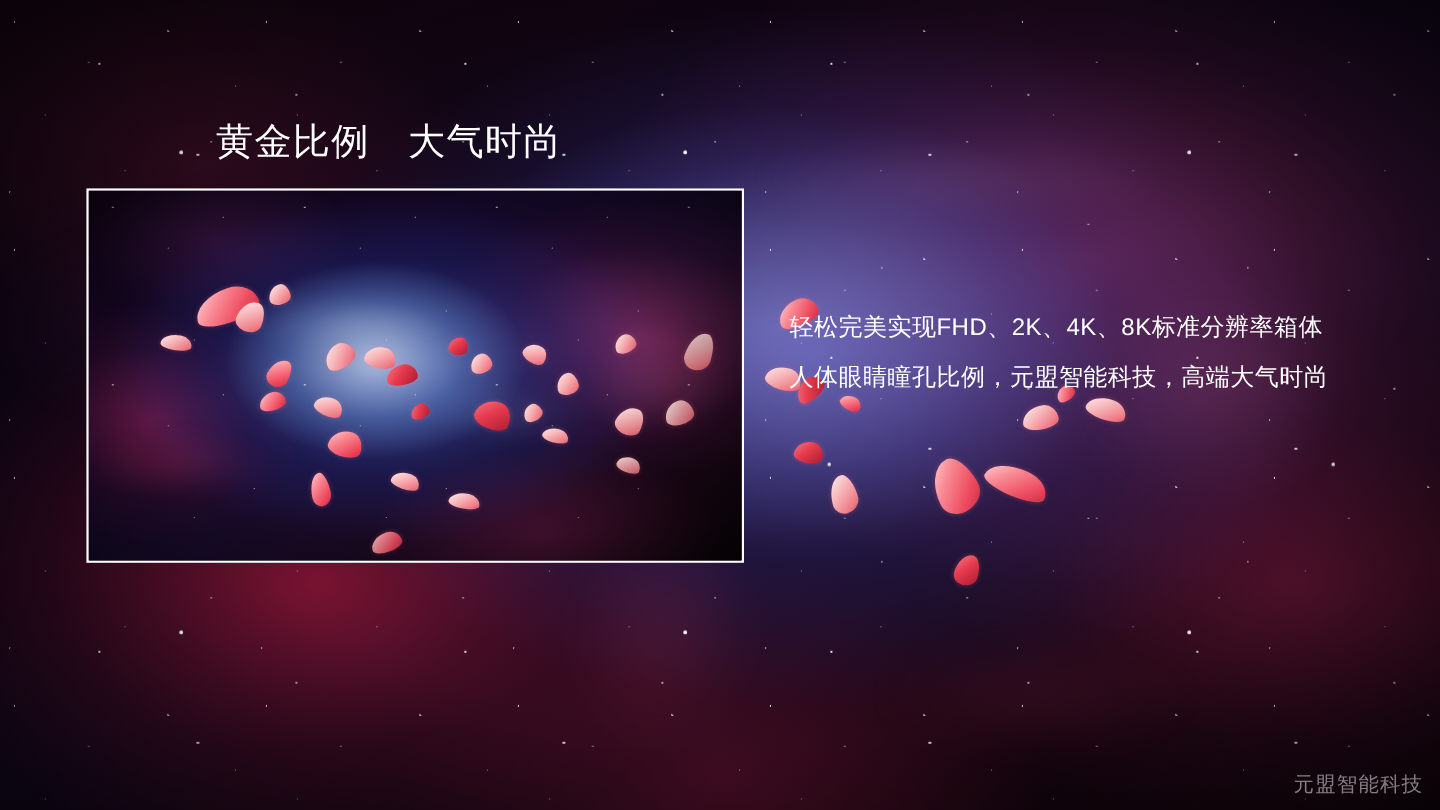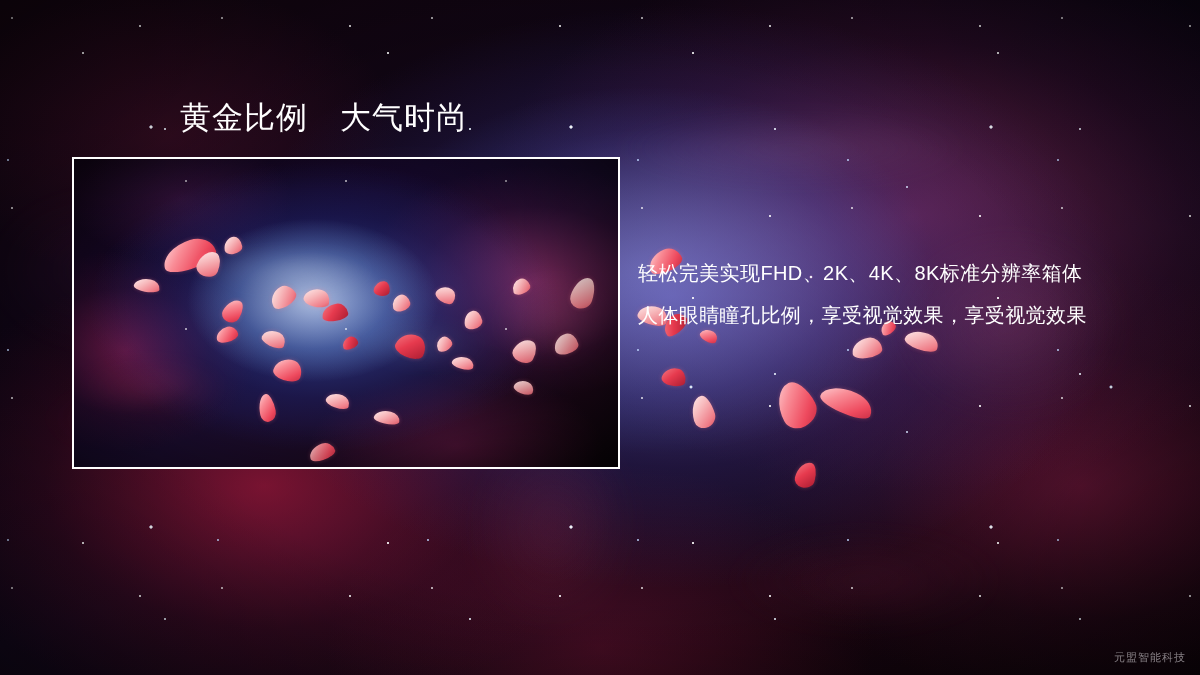--- a/index.html
+++ b/index.html
@@ -168,37 +168,37 @@
   .petal.pale {
     background: linear-gradient(140deg, #fff0f0 0%, #f7b9bc 40%, #ef7d88 78%, #d8505f 100%);
   }
   .petal.deep {
     background: linear-gradient(130deg, #f47a84 0%, #e63a4e 45%, #aa1b30 100%);
   }
 
   
   .body-text {
     position: absolute;
-    left: 638px;
+    left: 658px;
     top: 252px;
     color: #ffffff;
     font-size: 20px;
     line-height: 42px;
     letter-spacing: 0.4px;
     white-space: nowrap;
   }
   .body-text .line { display: block; }
 
   
   .watermark {
     position: absolute;
     right: 14px;
     bottom: 10px;
     color: rgba(205,200,205,0.62);
-    font-size: 11px;
+    font-size: 17px;
     letter-spacing: 1px;
   }
 </style>
 </head>
 <body>
 
 <div id="slide">
 
   <div class="bg-layer bg-base"></div>
   <div class="bg-layer bg-wisp"></div>
@@ -256,18 +256,18 @@
       <div class="petal pale" style="left:498px; top:118px; width:22px; height:32px; transform:rotate(18deg);"></div>
       <div class="petal pale" style="left:440px; top:222px; width:20px; height:13px; transform:rotate(22deg);"></div>
       <div class="petal" style="left:235px; top:285px; width:26px; height:16px; transform:rotate(-18deg);"></div>
 
       <div class="media-vig"></div>
     </div>
   </div>
 
   <div class="body-text">
     <span class="line">轻松完美实现FHD、2K、4K、8K标准分辨率箱体</span>
-    <span class="line">人体眼睛瞳孔比例，享受视觉效果，享受视觉效果</span>
+    <span class="line">人体眼睛瞳孔比例，元盟智能科技，高端大气时尚</span>
   </div>
 
   <div class="watermark">元盟智能科技</div>
 
 </div>
 
 </body></html>

